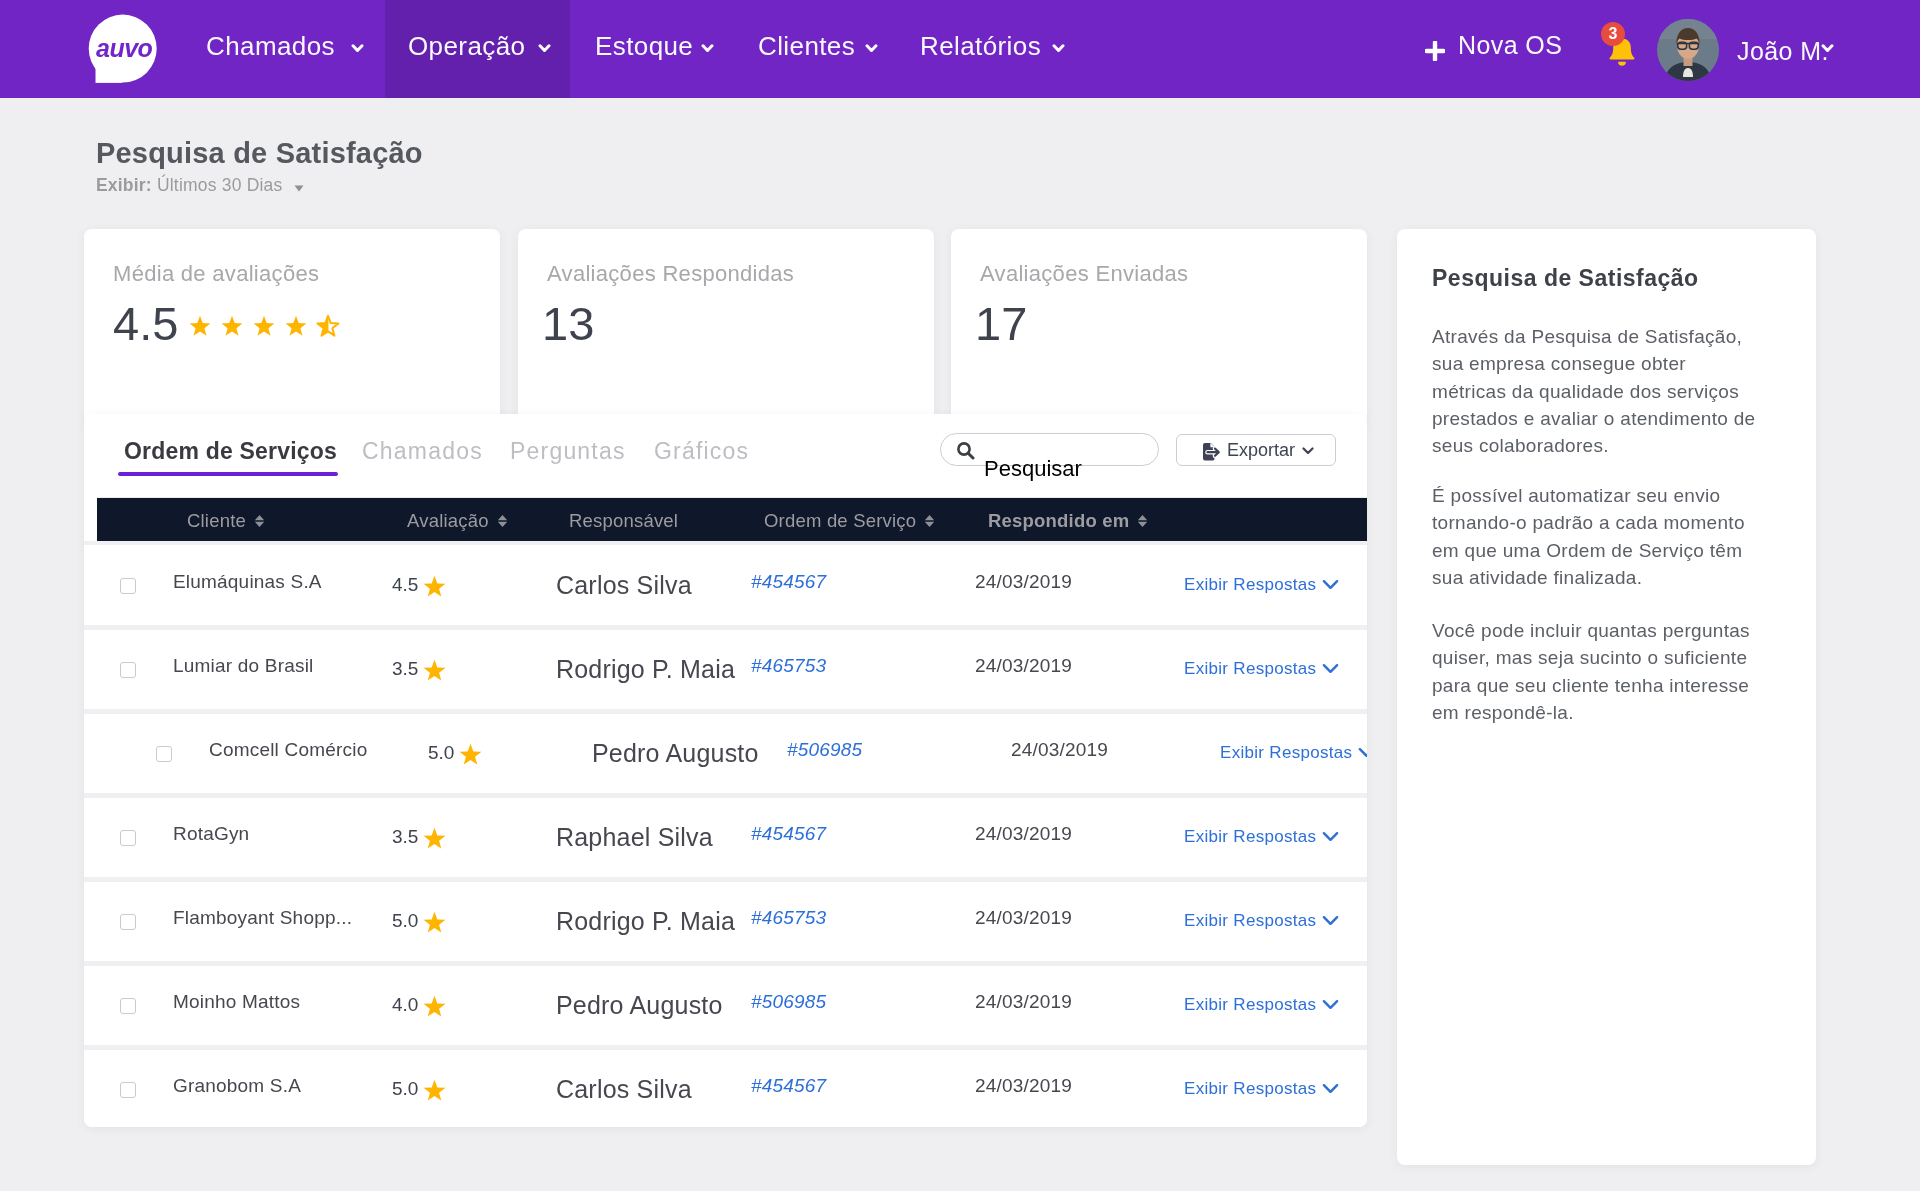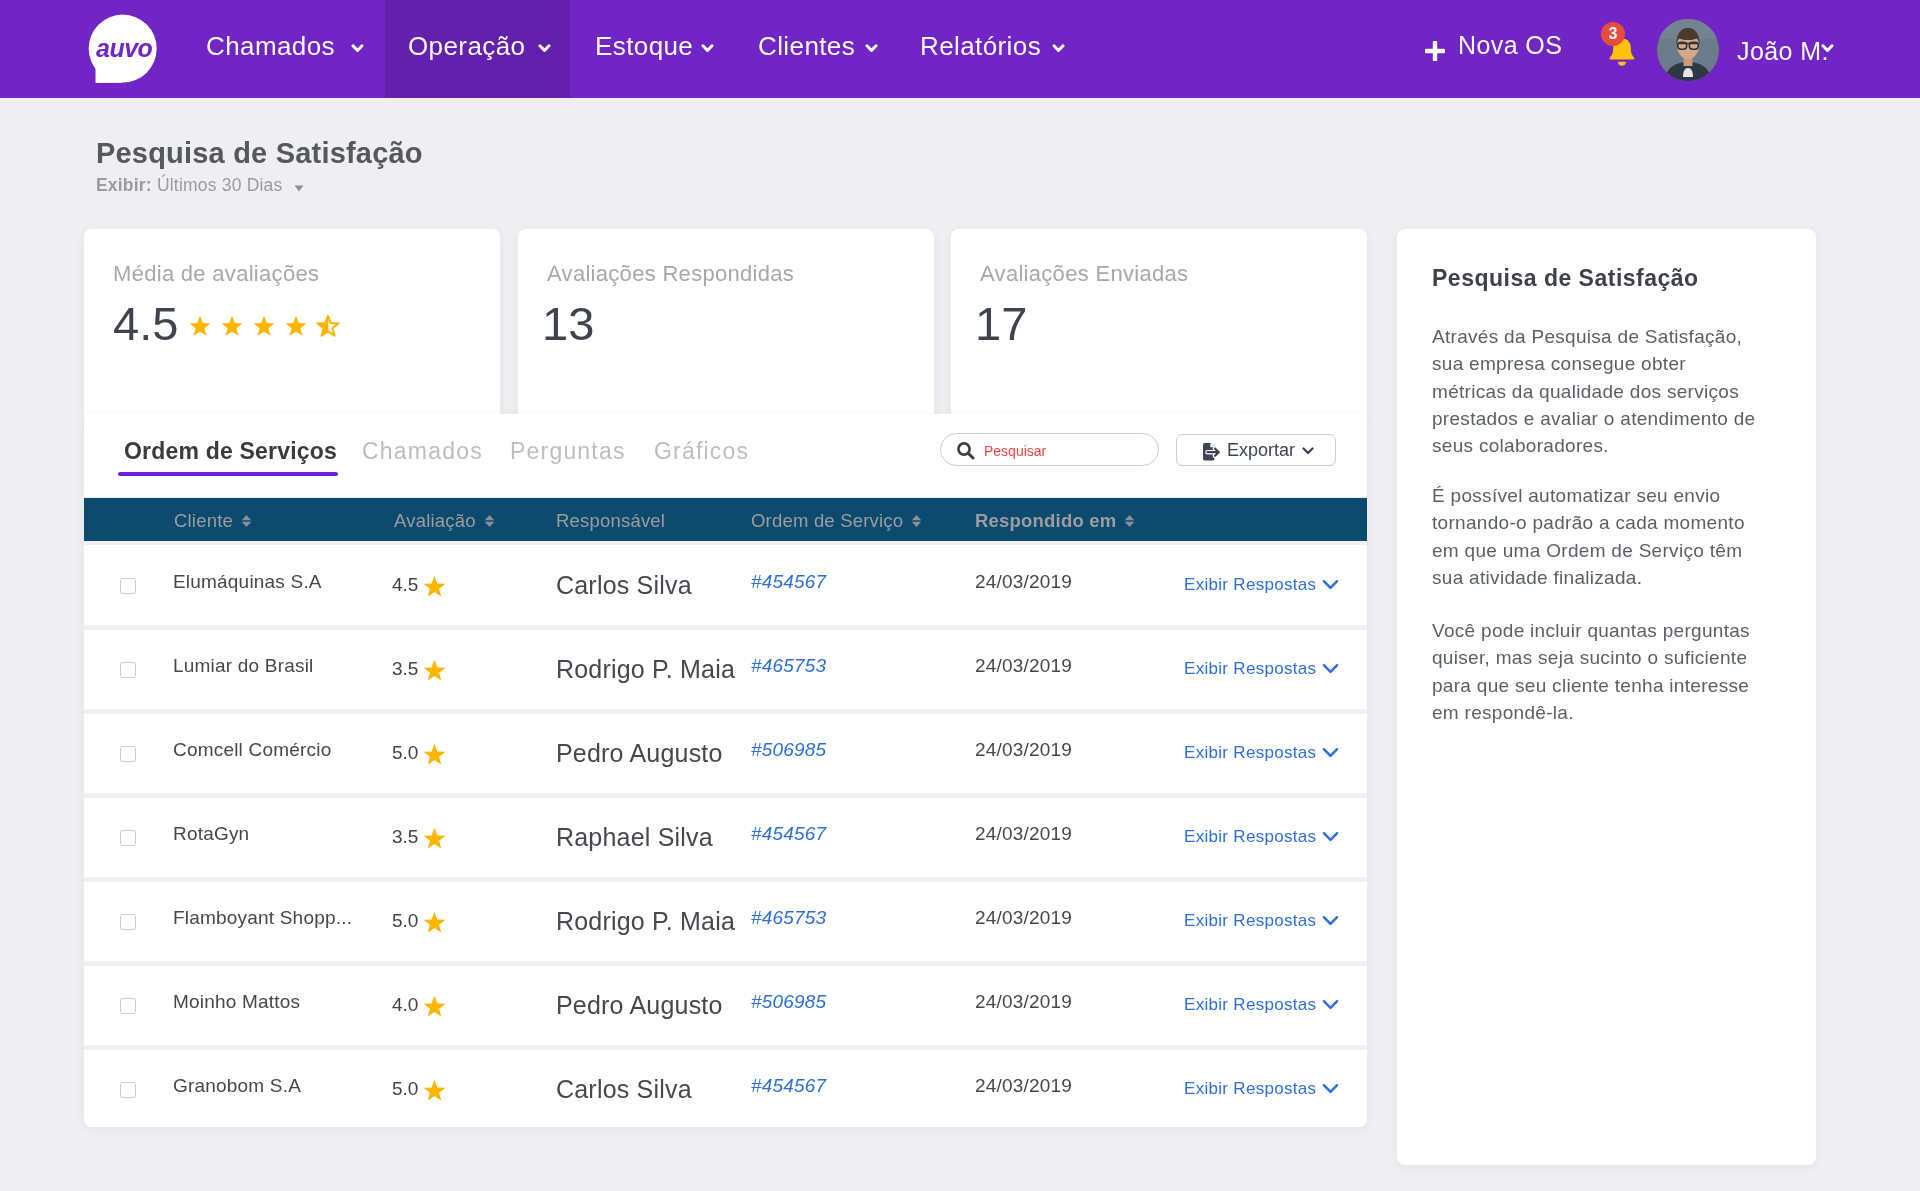--- a/index.html
+++ b/index.html
@@ -26,25 +26,25 @@
   #side { left:1397px; top:229px; width:419px; height:936px; }
   #side h3 { position:absolute; left:35px; top:36px; font-size:23px; font-weight:600; color:#3e4248; letter-spacing:.5px;}
   #side p { position:absolute; left:35px; width:370px; font-size:19px; line-height:27.3px; color:#5b5f66; letter-spacing:.3px; }
 
   
   #tablecard { left:84px; top:414px; width:1283px; height:713px; }
   .tab { position:absolute; top:24px; font-size:23px; letter-spacing:1.2px; color:#bdbdc3; font-weight:500; }
   .tab.on { color:#3a3a41; font-weight:600; letter-spacing:.2px; }
   #tab-underline { position:absolute; left:34px; top:58px; width:220px; height:4px; background:#6b1fd6; border-radius:2px; }
   #searchbox { position:absolute; left:856px; top:19px; width:219px; height:33px; border:1.5px solid #ccccd2; border-radius:17px; background:#fff; }
-  #searchbox span { position:absolute; left:43px; top:9px; font-size:14px; color:#ef4444; }
+  #searchbox span { position:absolute; left:43px; top:22px; font-size:22px; color:#000000; }
   #exportbtn { position:absolute; left:1092px; top:20px; width:160px; height:32px; border:1.5px solid #ccccd2; border-radius:6px; background:#fff; }
   #exportbtn span { position:absolute; left:50px; top:5px; font-size:18px; color:#3e4452; }
 
-  #thead { position:absolute; left:0; top:83px; width:1283px; height:44px; border-top:1px solid #eaeaec; background:#0c4a6e; }
+  #thead { position:absolute; left:13px; top:83px; width:1283px; height:44px; border-top:1px solid #eaeaec; background:#0f172a; }
   .th { position:absolute; top:12px; font-size:18.5px; color:#9c9ca2; letter-spacing:.2px; }
 
   .row { position:absolute; left:0; width:1283px; height:79.8px; background:#fff; }
   .sep { position:absolute; left:0; width:1283px; height:4.3px; background:#f0f0f2; }
   .cb { position:absolute; left:36px; top:32.5px; width:16px; height:16px; border:1.5px solid #c9c9cf; border-radius:3px; background:#fff; }
   .c-cli { position:absolute; left:89px; top:25.5px; font-size:19px; color:#47474f; letter-spacing:.2px; }
   .c-rate { position:absolute; left:308px; top:28.5px; font-size:19px; font-weight:500; color:#3f434e; }
   .c-resp { position:absolute; left:472px; top:25.5px; font-size:25px; color:#47474f; letter-spacing:.2px; }
   .c-os { position:absolute; left:667px; top:25.5px; font-size:19px; color:#2d6fd9; letter-spacing:.2px;font-style:italic; }
   .c-date { position:absolute; left:891px; top:25.5px; font-size:19px; color:#47474f; letter-spacing:.2px; }
@@ -232,21 +232,21 @@
       </svg>
     <div class="c-resp">Rodrigo P. Maia</div>
       <div class="c-os">#465753</div>
       <div class="c-date">24/03/2019</div>
     <div class="c-ex">Exibir Respostas</div>
       <svg class="exchev" viewBox="0 0 18 11">
         <path d="M2 2l7 7 7-7" fill="none" stroke="#2d6fd9" stroke-width="2.6" stroke-linecap="round" stroke-linejoin="round"></path>
       </svg>
   </div>
     <div class="sep" style="top:295.3px;"></div>
-  <div class="row" style="top:299.5px;">
+  <div class="row" style="top:299.5px;margin-left:36px;">
     <div class="cb"></div>
       <div class="c-cli">Comcell Comércio</div>
       <div class="c-rate">5.0</div>
     <svg class="rowstar" viewBox="0 0 23 23">
         <path d="M11.50 0.80 L14.32 8.42 L22.44 8.75 L16.07 13.78 L18.26 21.60 L11.50 17.10 L4.74 21.60 L6.93 13.78 L0.56 8.75 L8.68 8.42 Z" fill="#ffb400"></path>
       </svg>
     <div class="c-resp">Pedro Augusto</div>
       <div class="c-os">#506985</div>
       <div class="c-date">24/03/2019</div>
     <div class="c-ex">Exibir Respostas</div>

